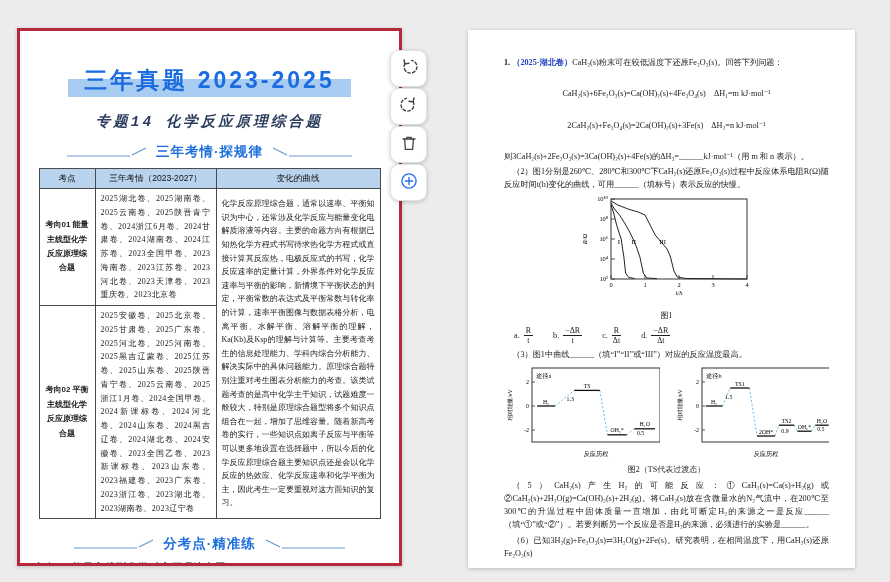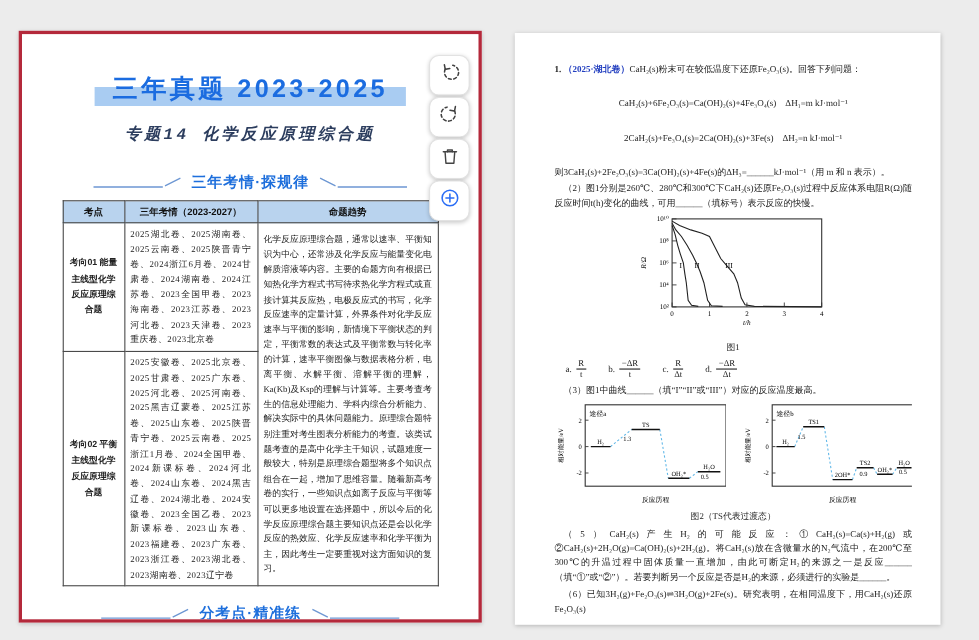--- a/index.html
+++ b/index.html
@@ -3,48 +3,48 @@
 <meta charset="utf-8">
 <style>
   html,body{margin:0;padding:0;}
   body{
     width:890px;height:582px;position:relative;overflow:hidden;
     background:#ececec;
     font-family:"Liberation Sans","DejaVu Sans",sans-serif;
   }
   
   .page-left{
-    position:absolute;left:17px;top:28px;width:421px;height:538px;
+    position:absolute;left:17px;top:28px;width:385px;height:538px;
     background:#fff;border:3px solid #b4293b;box-sizing:border-box;
     box-shadow:0 1px 4px rgba(0,0,0,.18);overflow:hidden;
   }
   .banner{
     text-align:center;margin-top:34px;
   }
   .banner span{
     display:inline-block;font-weight:bold;font-size:23px;letter-spacing:3px;
     color:#1b6ce0;
     background:linear-gradient(180deg, transparent 42%, #a9ccf2 42%, #a9ccf2 96%, transparent 96%);
     padding:0 16px 2px 16px;
   }
   .subtitle{
     text-align:center;margin-top:14px;font-family:Liberation Mono, monospace;
     font-weight:bold;font-style:italic;font-size:14.5px;letter-spacing:3px;color:#2c3d5e;
   }
   .sec-head{
-    display:flex;align-items:center;justify-content:center;gap:6px;margin-top:26px;
+    display:flex;align-items:center;justify-content:center;gap:6px;margin-top:12px;
   }
   .sec-head .txt{font-weight:bold;font-size:13.5px;color:#1e6fdc;letter-spacing:1px;}
   .exam-table{
     width:341px;margin:7px auto 0 auto;border-collapse:collapse;table-layout:fixed;
     font-family:"Liberation Serif","DejaVu Serif",serif;font-size:8px;color:#222;
   }
   .exam-table th,.exam-table td{border:1px solid #4a4a4a;padding:3px 5px;vertical-align:middle;}
   .exam-table th{
-    background:#b9d3ee;font-size:8.6px;font-weight:bold;height:13px;text-align:center;
+    background:#b9d3ee;font-size:8.6px;font-weight:normal;height:13px;text-align:center;
     font-family:"Liberation Sans","DejaVu Sans",sans-serif;color:#111;
   }
   .cell-kaodian{text-align:center;line-height:1.8;font-weight:bold;font-family:"Liberation Sans","DejaVu Sans",sans-serif;font-size:8px;color:#222;}
   .cell-kaoqing{text-align:justify;line-height:1.72;letter-spacing:.4px;}
   .cell-trend{text-align:justify;line-height:1.7;vertical-align:top;}
   .kaoxiang{
     margin:8px 0 0 14px;font-size:10.5px;font-weight:bold;color:#161616;
     display:inline-block;border-bottom:1.4px solid #4a4a4a;padding-bottom:1px;letter-spacing:.5px;
   }
   
@@ -97,21 +97,21 @@
   <table class="exam-table">
     <colgroup>
         <col style="width:56px">
         <col style="width:121px">
         <col style="width:164px">
       </colgroup>
     <tbody>
         <tr>
       <th>考点</th>
       <th>三年考情（2023-2027）</th>
-      <th>命题趋势</th>
+      <th>变化的曲线</th>
     </tr>
     <tr>
       <td class="cell-kaodian">考向01 能量主线型化学反应原理综合题</td>
       <td class="cell-kaoqing">2025湖北卷、2025湖南卷、2025云南卷、2025陕晋青宁卷、2024浙江6月卷、2024甘肃卷、2024湖南卷、2024江苏卷、2023全国甲卷、2023海南卷、2023江苏卷、2023河北卷、2023天津卷、2023重庆卷、2023北京卷</td>
       <td class="cell-trend" rowspan="2">化学反应原理综合题，通常以速率、平衡知识为中心，还常涉及化学反应与能量变化电解质溶液等内容。主要的命题方向有根据已知热化学方程式书写待求热化学方程式或直接计算其反应热，电极反应式的书写，化学反应速率的定量计算，外界条件对化学反应速率与平衡的影响，新情境下平衡状态的判定，平衡常数的表达式及平衡常数与转化率的计算，速率平衡图像与数据表格分析，电离平衡、水解平衡、溶解平衡的理解，Ka(Kb)及Ksp的理解与计算等。主要考查考生的信息处理能力、学科内综合分析能力、解决实际中的具体问题能力。原理综合题特别注重对考生图表分析能力的考查。该类试题考查的是高中化学主干知识，试题难度一般较大，特别是原理综合题型将多个知识点组合在一起，增加了思维容量。随着新高考卷的实行，一些知识点如离子反应与平衡等可以更多地设置在选择题中，所以今后的化学反应原理综合题主要知识点还是会以化学反应的热效应、化学反应速率和化学平衡为主，因此考生一定要重视对这方面知识的复习。</td>
     </tr>
     <tr>
       <td class="cell-kaodian">考向02 平衡主线型化学反应原理综合题</td>
       <td class="cell-kaoqing">2025安徽卷、2025北京卷、2025甘肃卷、2025广东卷、2025河北卷、2025河南卷、2025黑吉辽蒙卷、2025江苏卷、2025山东卷、2025陕晋青宁卷、2025云南卷、2025浙江1月卷、2024全国甲卷、2024新课标卷、2024河北卷、2024山东卷、2024黑吉辽卷、2024湖北卷、2024安徽卷、2023全国乙卷、2023新课标卷、2023山东卷、2023福建卷、2023广东卷、2023浙江卷、2023湖北卷、2023湖南卷、2023辽宁卷</td>
     </tr>

